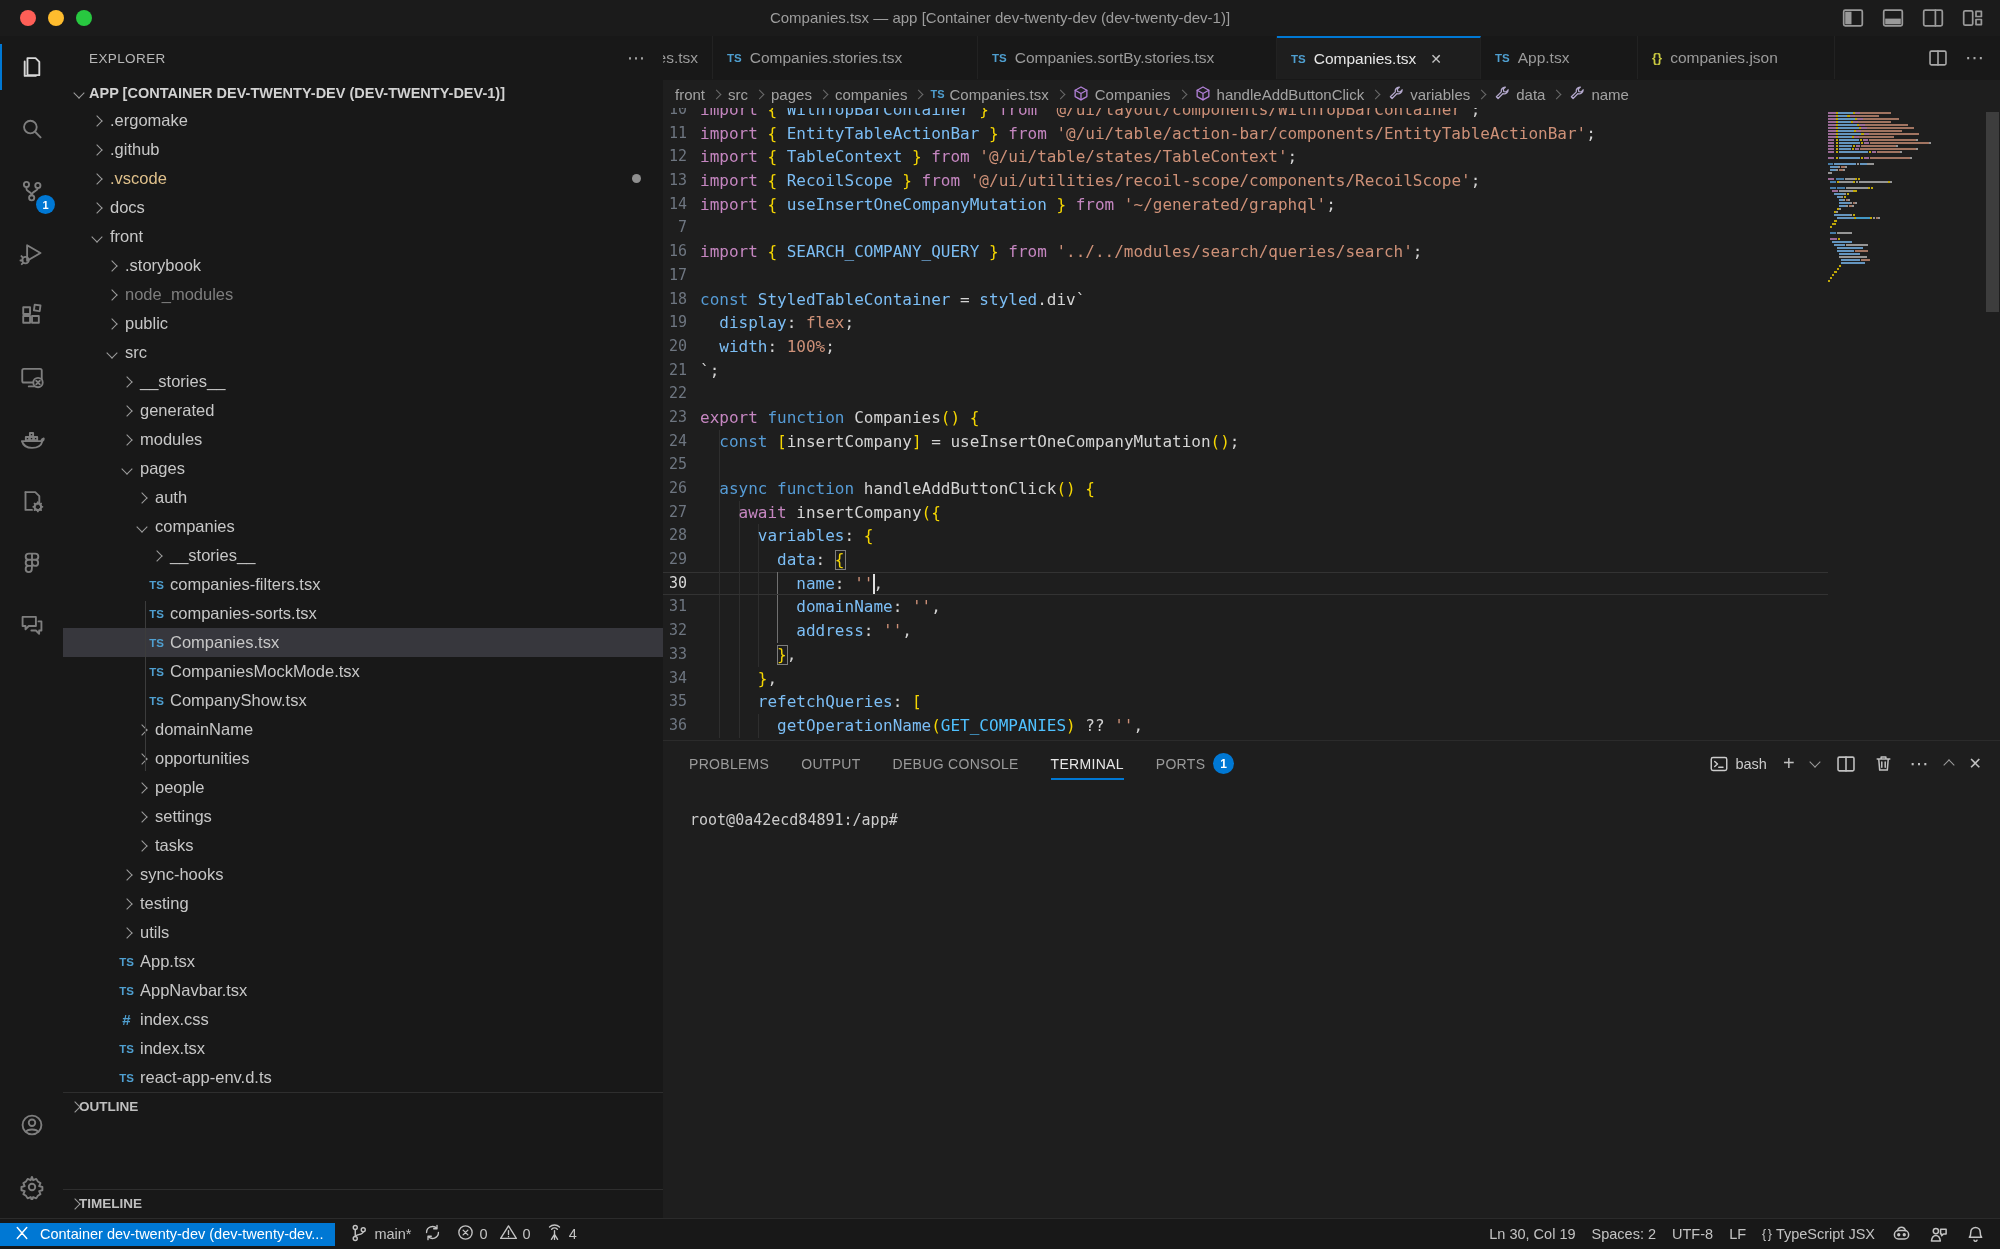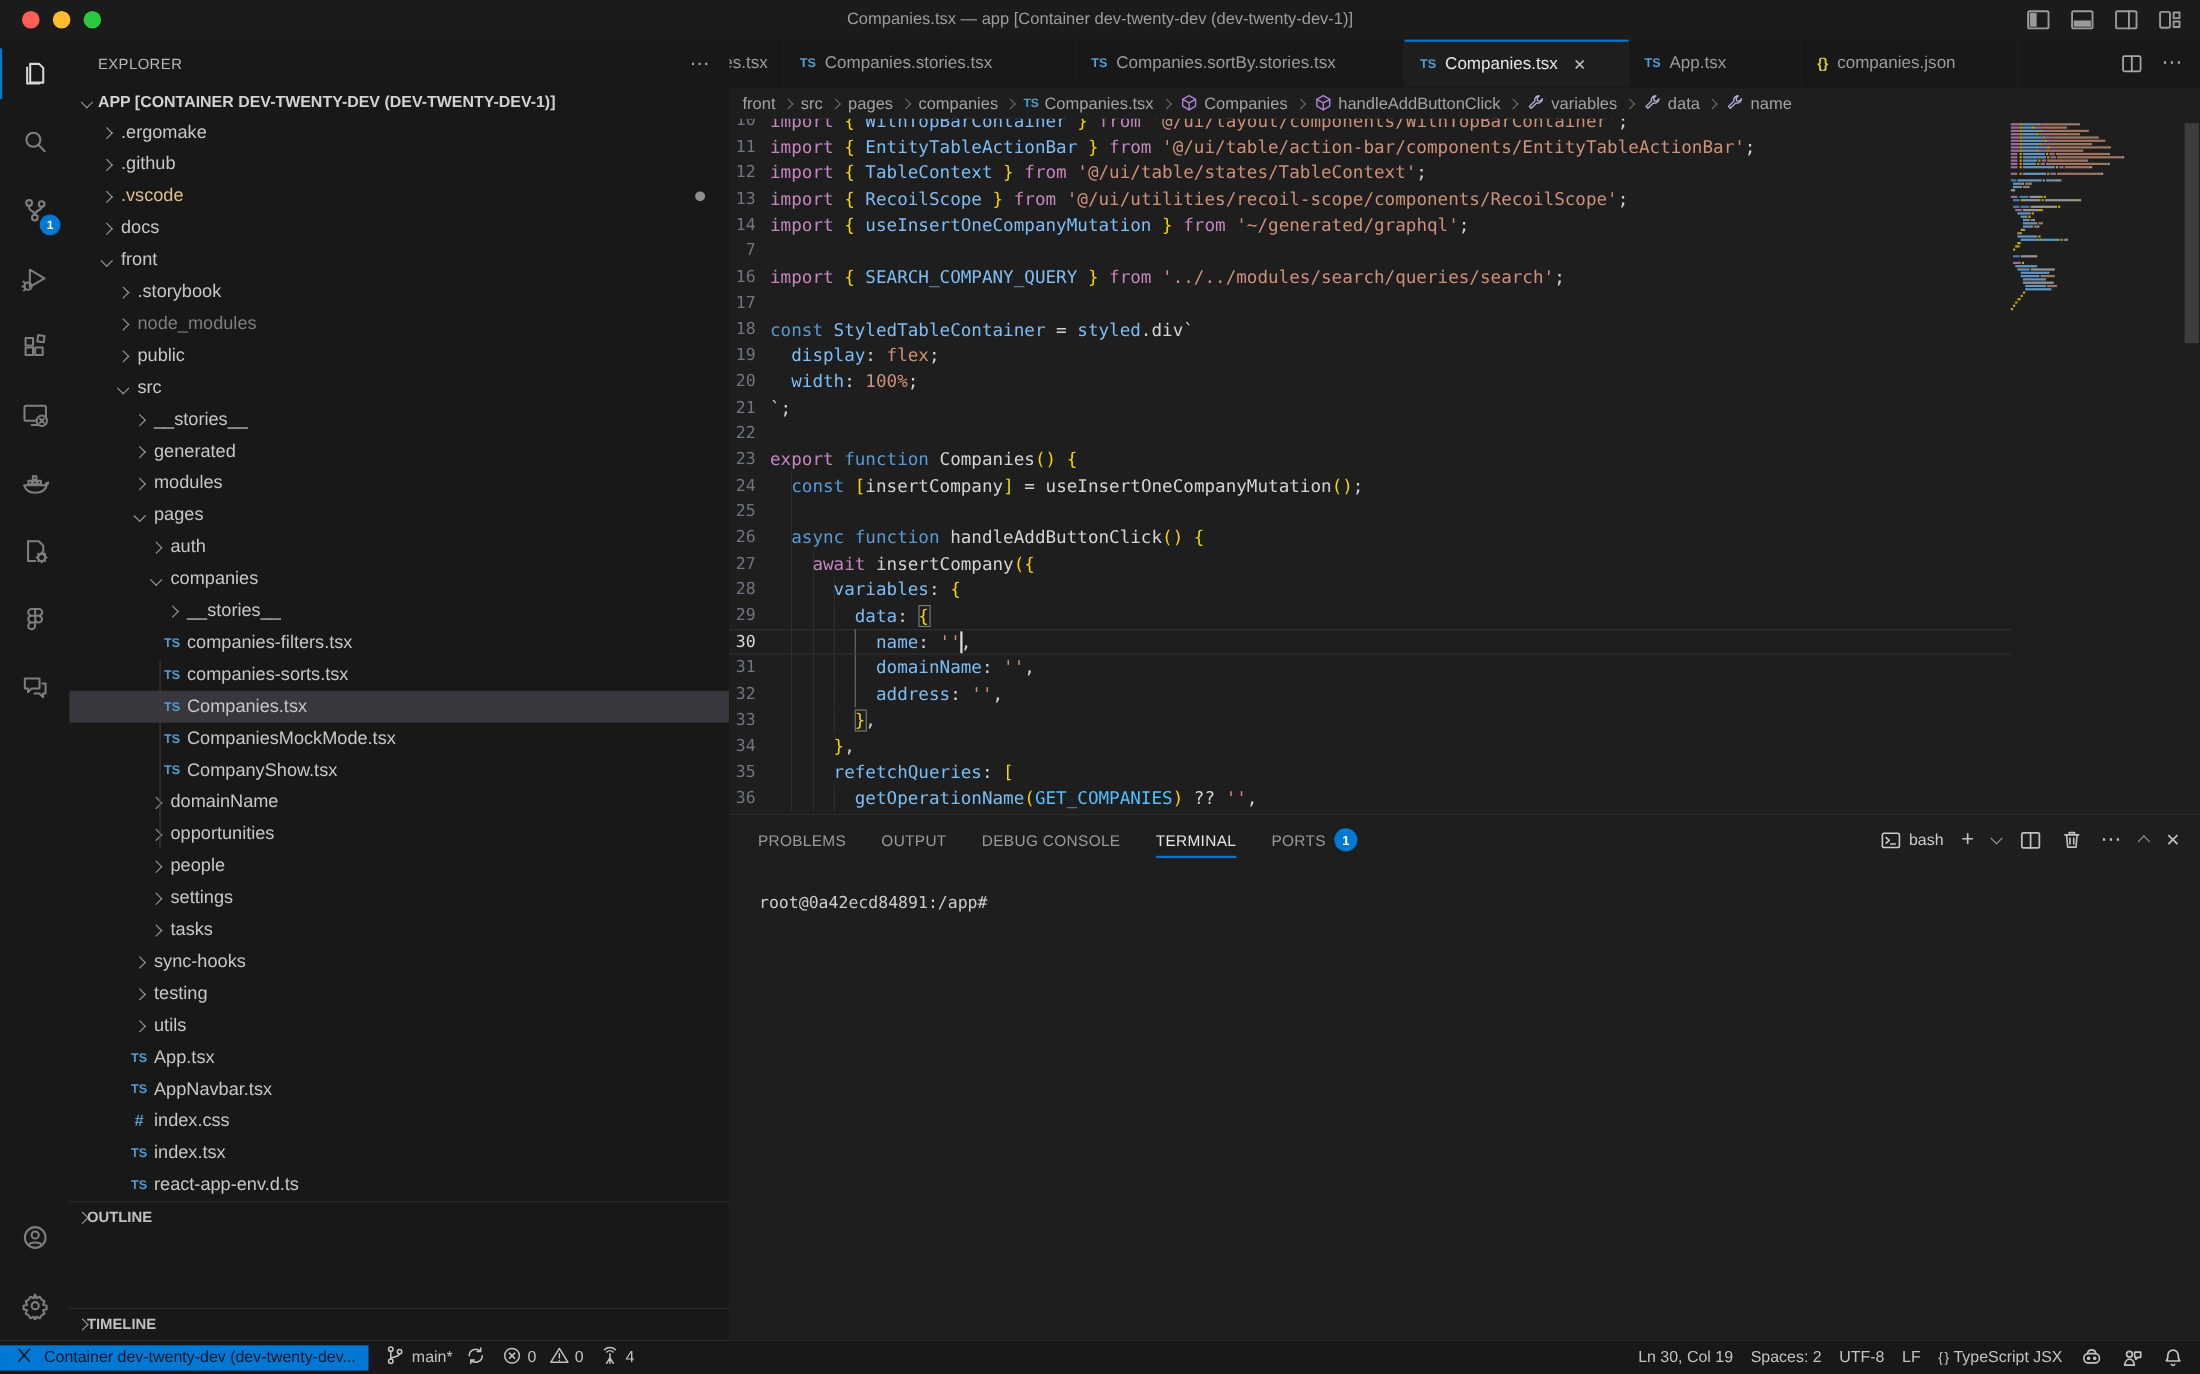--- a/index.html
+++ b/index.html
@@ -86,21 +86,21 @@
   .ptab.active{color:#e7e7e7;}
   .ptab.active::after{content:"";position:absolute;left:0;right:0;bottom:6px;height:2px;background:#0078d4;}
   .pbadge{min-width:21px;height:21px;border-radius:11px;background:#0078d4;color:#fff;font-size:12px;font-weight:bold;
           display:flex;align-items:center;justify-content:center;}
   #panel-actions{margin-left:auto;display:flex;align-items:center;gap:16px;padding-right:18px;color:#c0c0c0;}
   #shell-label{display:flex;align-items:center;gap:6px;font-size:14.5px;color:#cccccc;}
   #term-line{position:absolute;left:27px;top:70px;font-family:"DejaVu Sans Mono",monospace;font-size:15px;color:#cccccc;}
   
   #statusbar{left:0;top:1218px;width:2000px;height:31px;background:#181818;border-top:1px solid #2b2b2b;
              display:flex;align-items:center;font-size:14.5px;color:#c3c3c3;box-sizing:border-box;}
-  #sb-remote{height:23px;background:#0078d4;color:#0f172a;display:flex;align-items:center;gap:8px;padding:0 12px;max-width:390px;
+  #sb-remote{height:23px;background:#0078d4;color:#ffffff;display:flex;align-items:center;gap:8px;padding:0 12px;max-width:390px;
              white-space:nowrap;overflow:hidden;}
   .st-item{display:flex;align-items:center;gap:5px;margin-left:14px;white-space:nowrap;}
   #sb-right{margin-left:auto;display:flex;align-items:center;gap:10px;padding-right:14px;}
   #sb-right .st-item{margin-left:6px;}
   svg{display:block;}
 </style>
 </head>
 <body>
 
 <div id="app">

